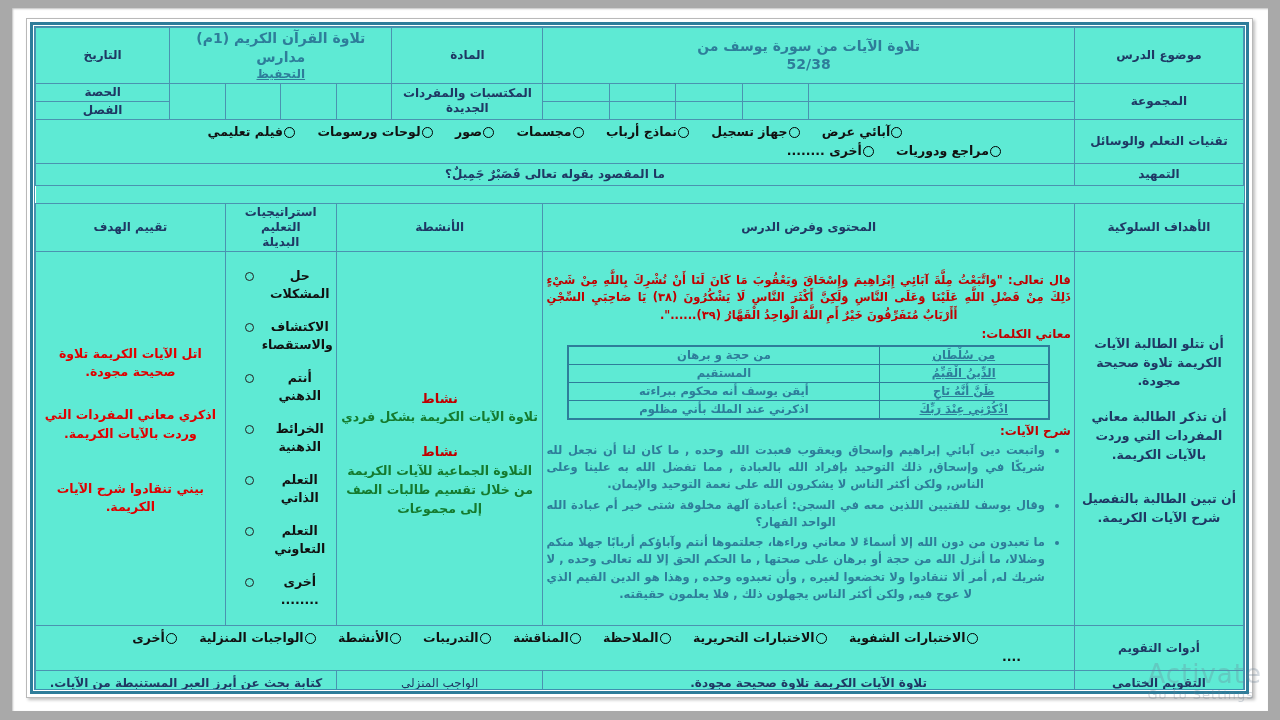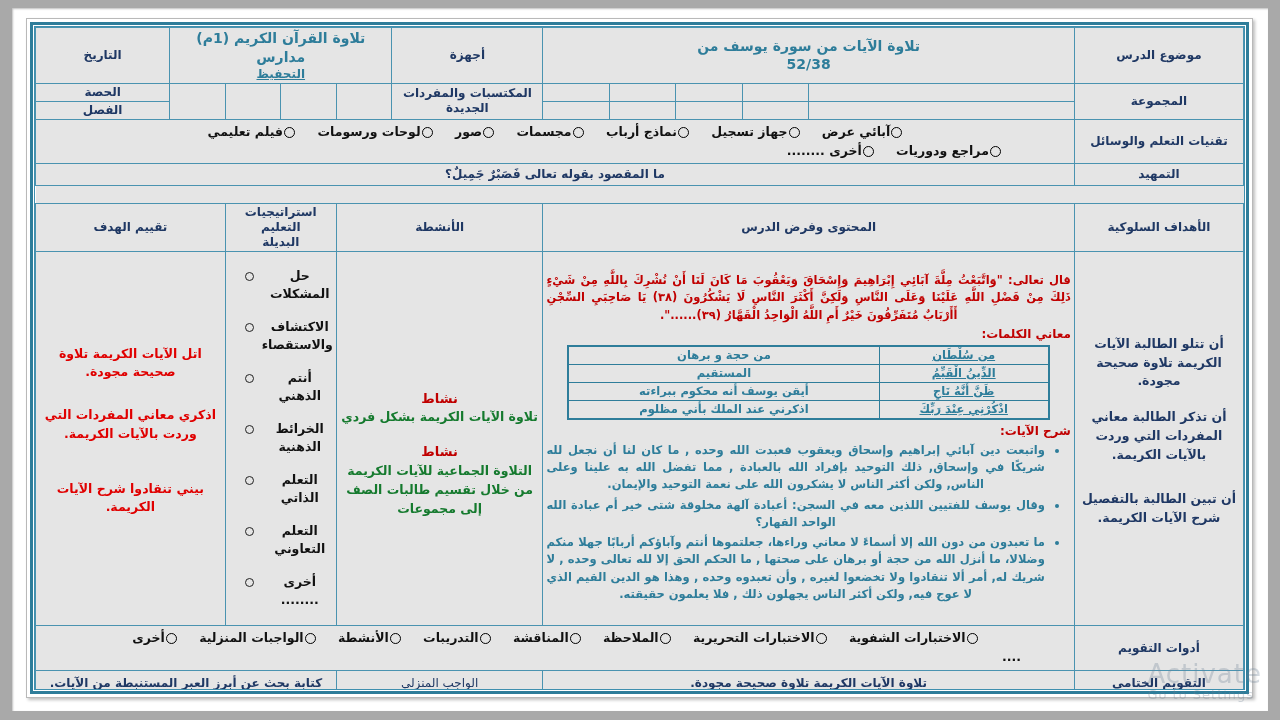--- a/index.html
+++ b/index.html
@@ -65,21 +65,21 @@
     direction: rtl;
   }
   table.sheet td {
     border: 1px solid #4a93b0;
     padding: 1px 3px;
     vertical-align: middle;
     text-align: center;
     font-size: 12px;
     line-height: 1.25;
     color: #1f3864;
-    background: #e5e5e5;
+    background: #5eead4;
     margin-top: 28px;
   }
   .ul    { }
   .lbl-red  { color: #c00000; font-weight: bold; font-size: 13px; }
   .lbl-navy { color: #1f3864; font-weight: bold; font-size: 13px; }
 
   .hdr-cell {
     font-weight: bold;
     font-size: 14px;
     color: #1f3864;
@@ -288,21 +288,21 @@
         <col style="width:11.1%">
       </colgroup>
 
       <tbody>
           <tr>
         <td rowspan="1" class="lbl-red">موضوع الدرس</td>
         <td colspan="5">
           <div class="topic-title">تلاوة الآيات من سورة يوسف من</div>
           <div class="topic-title">52/38</div>
         </td>
-        <td class="lbl-red">أجهزة</td>
+        <td class="lbl-red">المادة</td>
         <td colspan="4">
           <div class="subject-title">تلاوة القرآن الكريم (1م) مدارس</div>
           <div class="subject-sub">التحفيظ</div>
         </td>
         <td class="lbl-red ul">التاريخ</td>
       </tr>
 
       <tr>
         <td rowspan="2" class="lbl-red">المجموعة</td>
         <td>&nbsp;</td>

